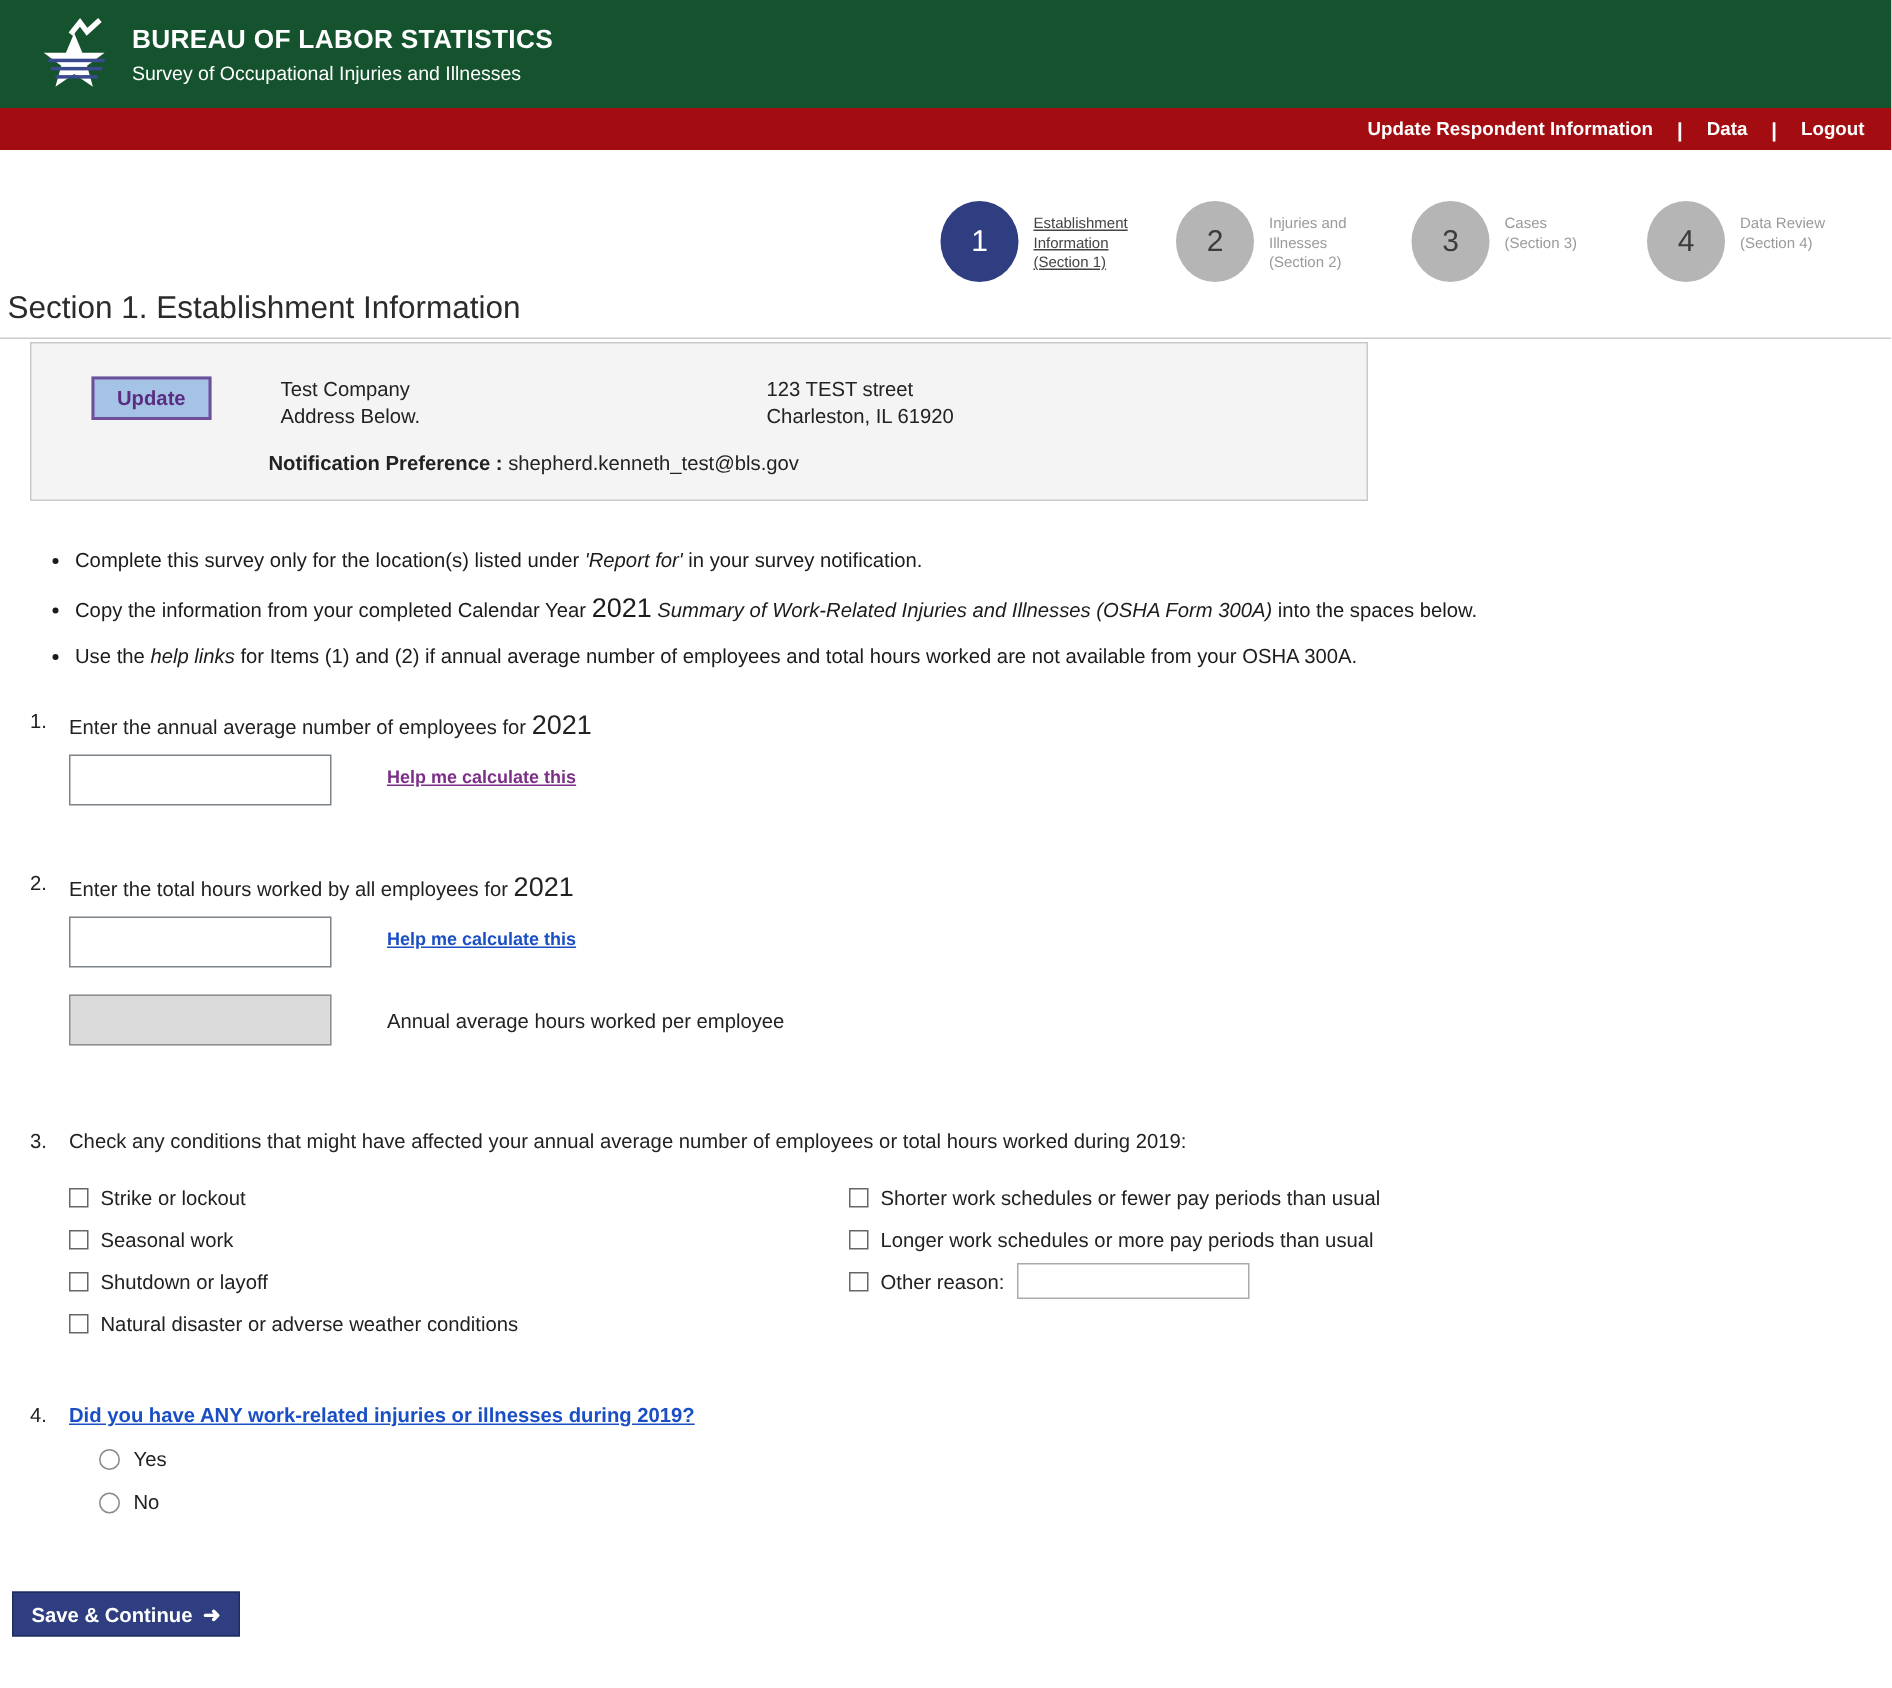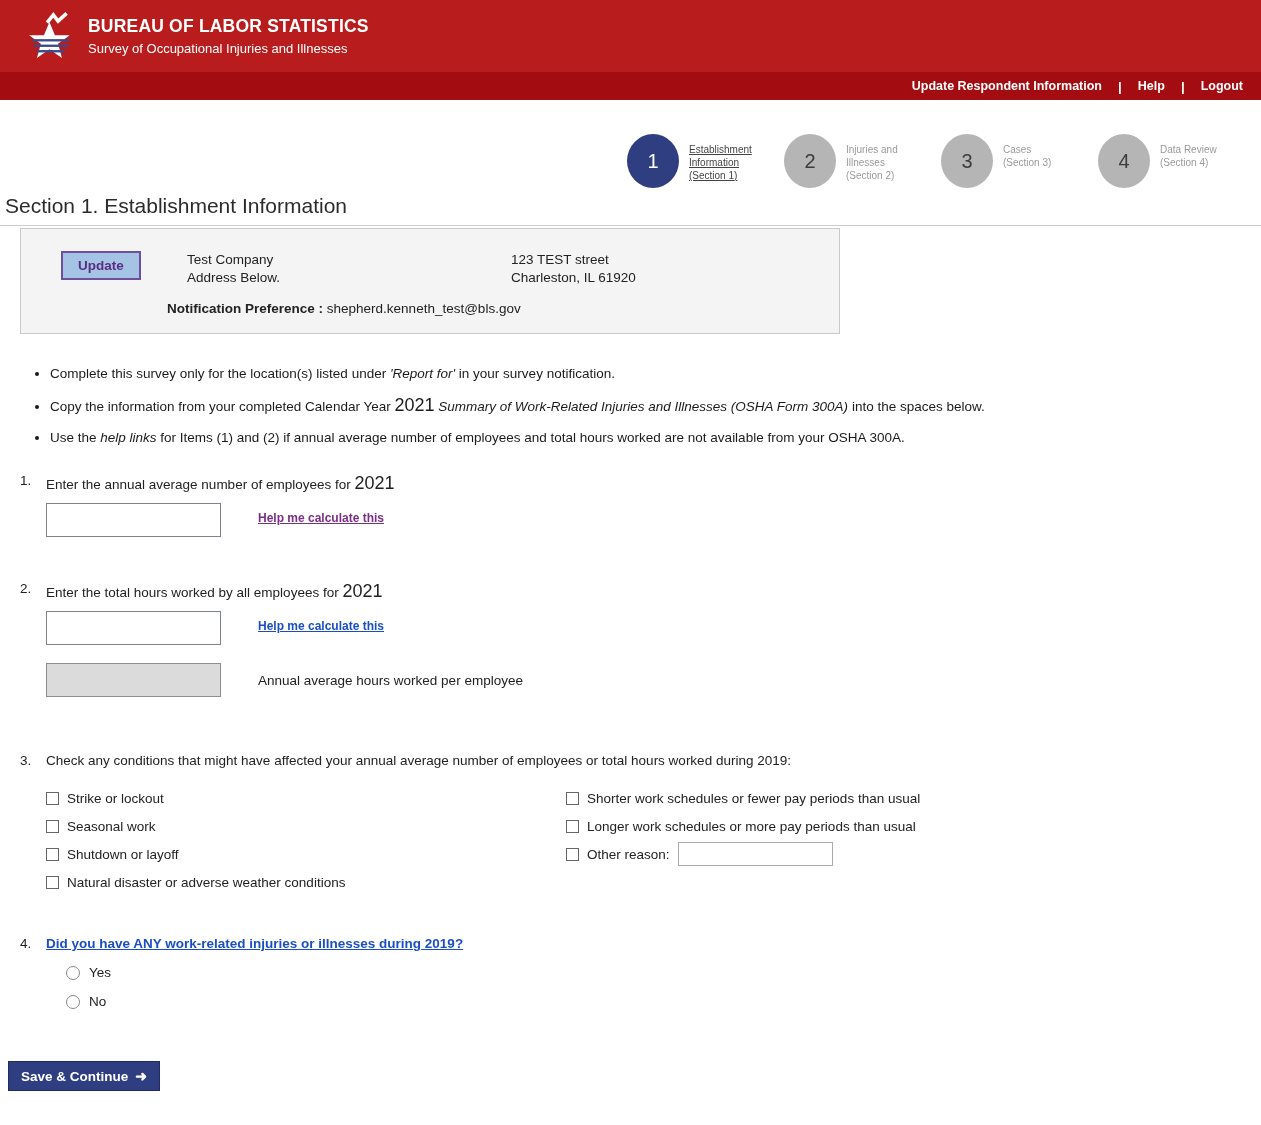--- a/index.html
+++ b/index.html
@@ -5,21 +5,21 @@
   * { box-sizing: border-box; margin: 0; padding: 0; }
   html, body { background: #fff; }
   body {
     width: 1261px; height: 1125px;
     font-family: "Liberation Sans", sans-serif;
     color: #222; font-size: 13.5px;
     position: relative; overflow: hidden;
   }
 
   
-  .hdr { background: #b91c1c; height: 72px; display: flex; align-items: center; padding-left: 26px; }
+  .hdr { background: #14532d; height: 72px; display: flex; align-items: center; padding-left: 26px; }
   .hdr .logo { width: 50px; height: 56px; margin-right: 12px; flex: 0 0 auto; }
   .hdr-title { color: #fff; font-weight: bold; font-size: 17.5px; letter-spacing: .2px; }
   .hdr-sub { color: #fff; font-size: 13px; margin-top: 4px; }
 
   
   .nav { background: #A30D11; height: 28px; display: flex; align-items: center; justify-content: flex-end; padding-right: 18px; }
   .nav a { color: #fff; font-size: 12.5px; font-weight: bold; text-decoration: none; cursor: pointer; }
   .nav .sep { color: #fff; margin: 0 16px; font-weight: bold; }
 
   
@@ -47,32 +47,32 @@
   .content { padding: 0 20px; position: relative; }
   .est-header { position: relative; margin-top: 22px; height: 46px; }
   .box-title { font-weight: bold; font-size: 14px; padding-top: 6px; }
   .est-id-wrap { position: absolute; right: 0; top: 0; text-align: right; }
   .est-id-line { font-size: 13.5px; color: #222; }
   .est-id-value { font-size: 18px; color: #878C98; margin-left: 4px; }
   .add-comments { display: inline-block; margin-top: 2px; color: #1A4FC4; font-size: 12.5px; font-weight: bold; text-decoration: underline; cursor: pointer; }
 
   
   .info-box {
-    width: 820px; height: 106px; background: #F4F4F4;
+    width: 892px; height: 106px; background: #F4F4F4;
     border: 1px solid #C9C9C9; margin-top: 2px; position: relative;
   }
   .update-btn {
     position: absolute; left: 40px; top: 22px;
     background: #A5C3E4; border: 2px solid #6E4F9B; color: #5B2D82;
     font-weight: bold; font-size: 13.5px; padding: 5px 15px; cursor: pointer;
     font-family: "Liberation Sans", sans-serif;
   }
   .company-col { position: absolute; left: 166px; top: 22px; line-height: 1.35; }
   .address-col { position: absolute; left: 490px; top: 22px; line-height: 1.35; }
-  .notif-line { position: absolute; left: 146px; top: 72px; }
+  .notif-line { position: absolute; left: 158px; top: 72px; }
   .notif-line b { font-size: 13.5px; }
 
   
   .bullets { margin-top: 32px; padding-left: 30px; list-style: disc; }
   .bullets li { margin-bottom: 14px; color: #1b1b1b; }
   .it { font-style: italic; }
   .year { font-size: 18px; }
 
   
   .q { margin-top: 28px; }
@@ -137,21 +137,21 @@
   <div>
     <div class="hdr-title">BUREAU OF LABOR STATISTICS</div>
     <div class="hdr-sub">Survey of Occupational Injuries and Illnesses</div>
   </div>
 </div>
 
 
 <div class="nav">
   <a>Update Respondent Information</a>
   <span class="sep">|</span>
-  <a>Help</a>
+  <a>Data</a>
   <span class="sep">|</span>
   <a>Logout</a>
 </div>
 
 
 <div class="stepper-row">
   <div class="stepper">
     <div class="step active">
       <div class="step-circle">1</div>
       <div class="step-label">Establishment

